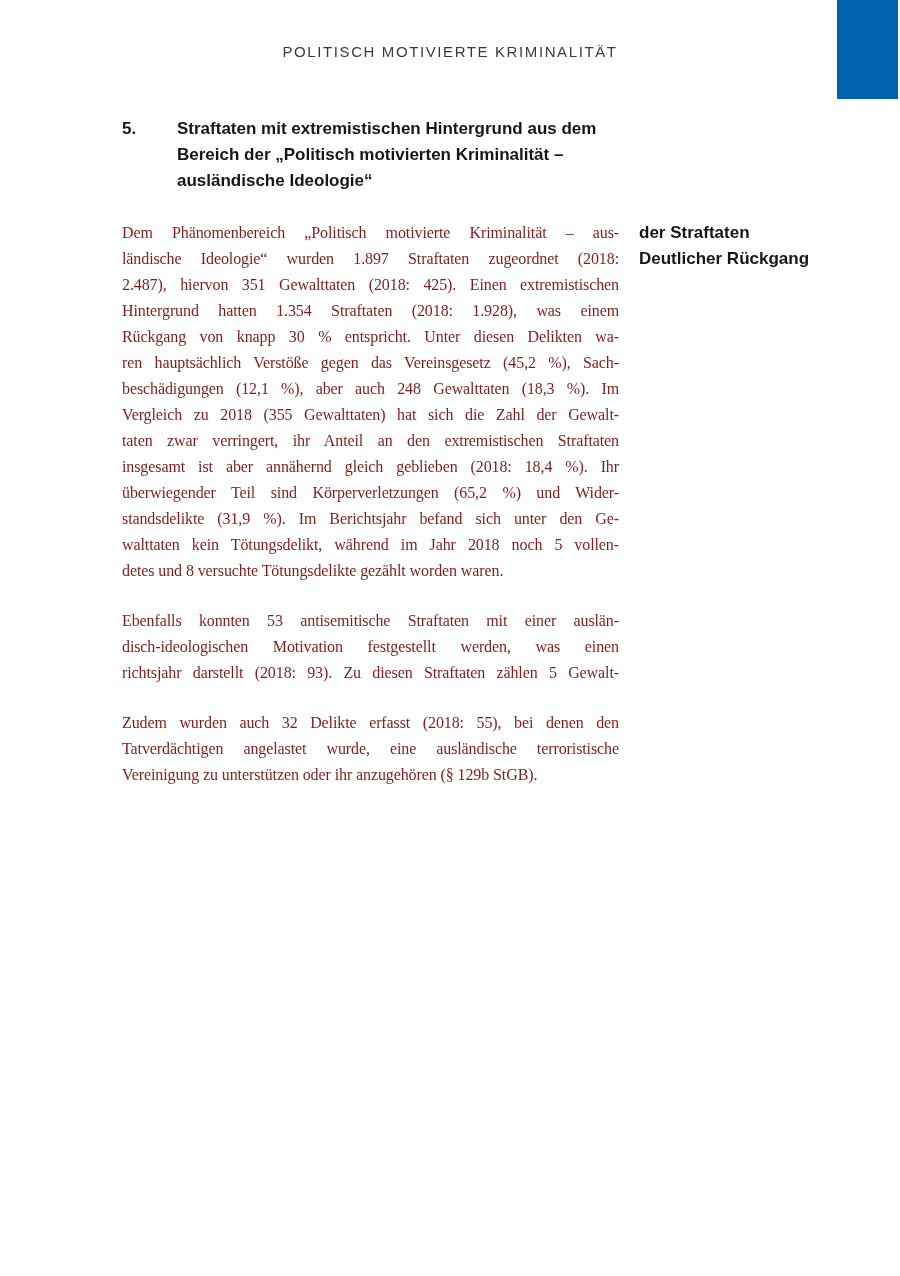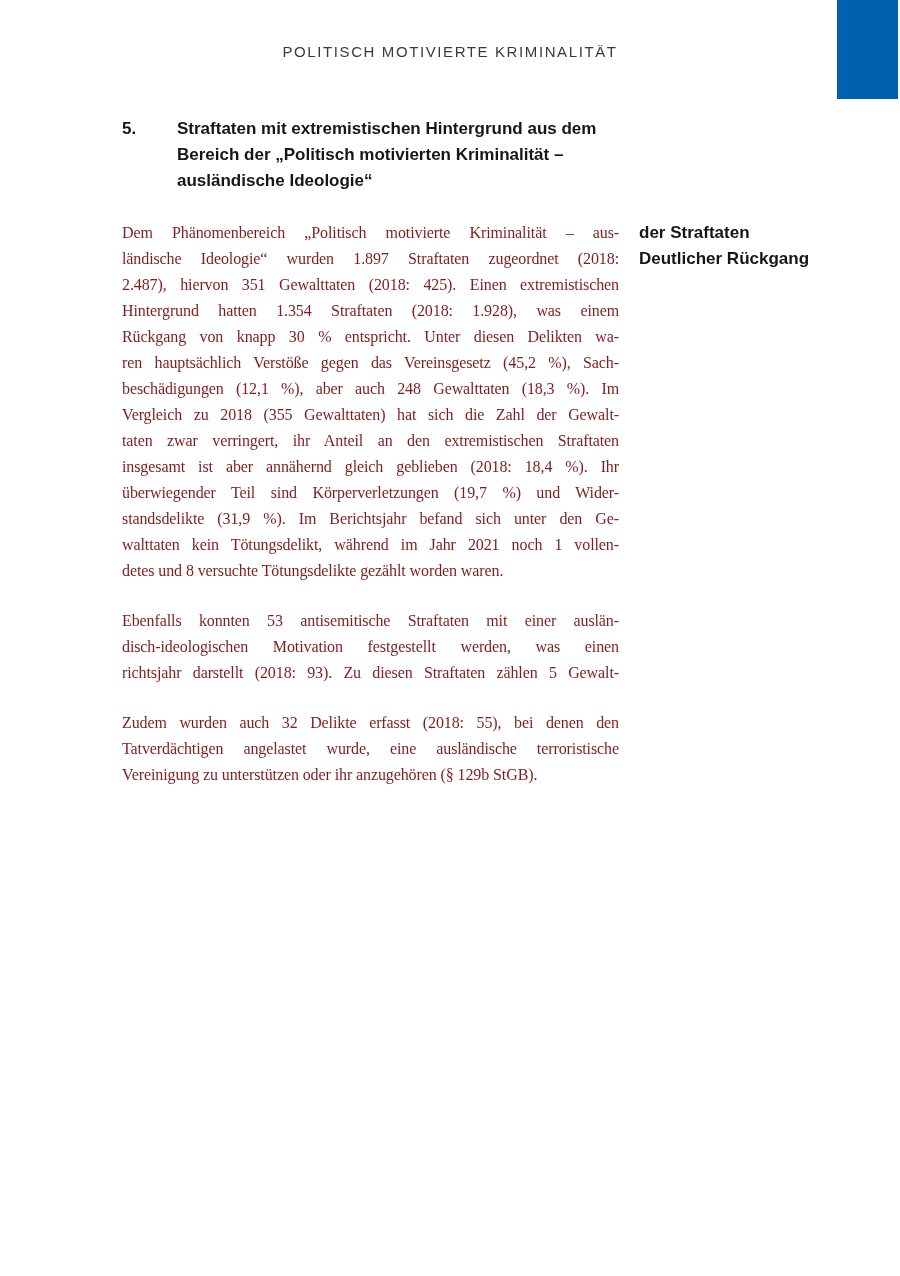--- a/index.html
+++ b/index.html
@@ -76,23 +76,23 @@
         <div class="line">Dem Phänomenbereich „Politisch motivierte Kriminalität – aus-</div>
         <div class="line">ländische Ideologie“ wurden 1.897 Straftaten zugeordnet (2018:</div>
         <div class="line">2.487), hiervon 351 Gewalttaten (2018: 425). Einen extremistischen</div>
         <div class="line">Hintergrund hatten 1.354 Straftaten (2018: 1.928), was einem</div>
         <div class="line">Rückgang von knapp 30 % entspricht. Unter diesen Delikten wa-</div>
         <div class="line">ren hauptsächlich Verstöße gegen das Vereinsgesetz (45,2 %), Sach-</div>
         <div class="line">beschädigungen (12,1 %), aber auch 248 Gewalttaten (18,3 %). Im</div>
         <div class="line">Vergleich zu 2018 (355 Gewalttaten) hat sich die Zahl der Gewalt-</div>
         <div class="line">taten zwar verringert, ihr Anteil an den extremistischen Straftaten</div>
         <div class="line">insgesamt ist aber annähernd gleich geblieben (2018: 18,4 %). Ihr</div>
-        <div class="line">überwiegender Teil sind Körperverletzungen (19,7 %) und Wider-</div>
+        <div class="line">überwiegender Teil sind Körperverletzungen (65,2 %) und Wider-</div>
         <div class="line">standsdelikte (31,9 %). Im Berichtsjahr befand sich unter den Ge-</div>
-        <div class="line">walttaten kein Tötungsdelikt, während im Jahr 2021 noch 1 vollen-</div>
+        <div class="line">walttaten kein Tötungsdelikt, während im Jahr 2018 noch 5 vollen-</div>
         <div class="line last">detes und 8 versuchte Tötungsdelikte gezählt worden waren.</div>
       </div>
       <div class="para">
         <div class="line">Ebenfalls konnten 53 antisemitische Straftaten mit einer auslän-</div>
         <div class="line">disch-ideologischen Motivation festgestellt werden, was einen</div>
         <div class="line">richtsjahr darstellt (2018: 93). Zu diesen Straftaten zählen 5 Gewalt-</div>
       </div>
       <div class="para">
         <div class="line">Zudem wurden auch 32 Delikte erfasst (2018: 55), bei denen den</div>
         <div class="line">Tatverdächtigen angelastet wurde, eine ausländische terroristische</div>

